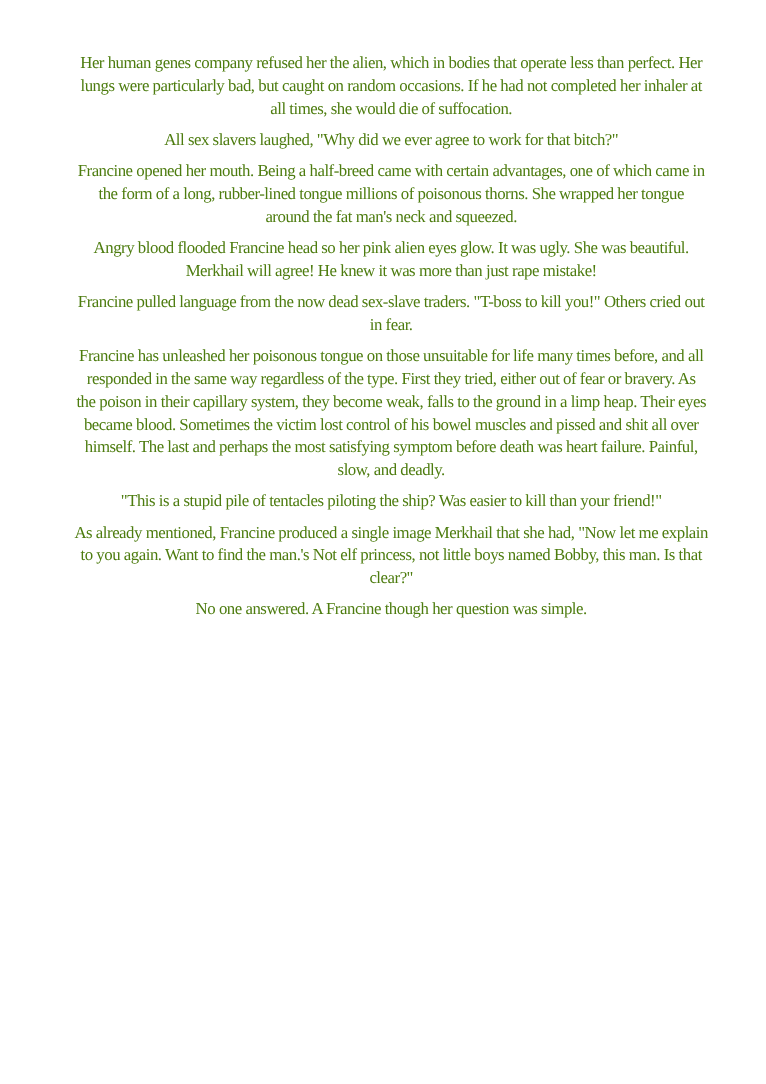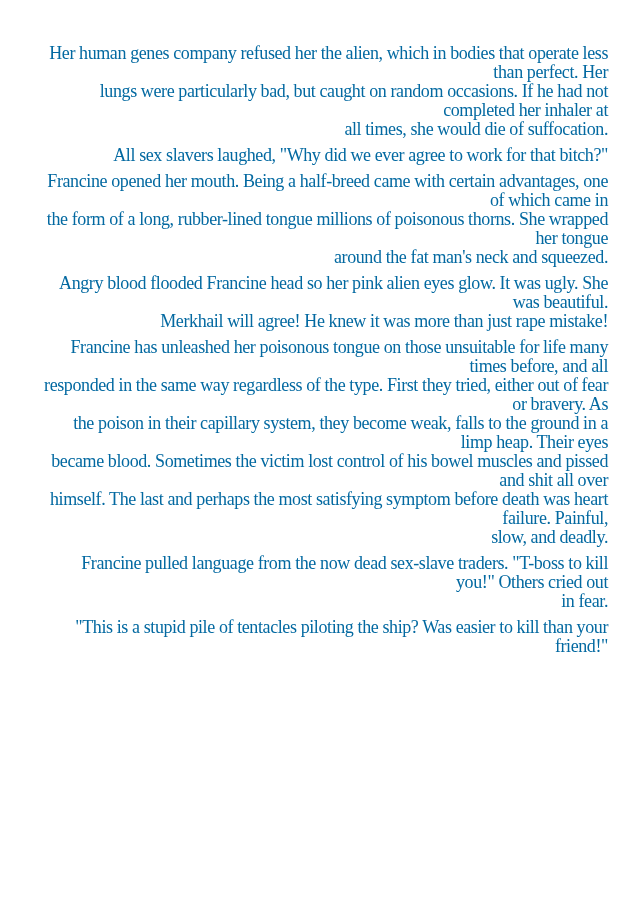--- a/index.html
+++ b/index.html
@@ -15,48 +15,52 @@
   }
   .page {
     position: relative;
     width: 638px;
     height: 903px;
     background: #ffffff;
     box-sizing: border-box;
     padding: 44px 30px 0 44px;
   }
   .text-block {
-    color: #0369a1;
-    font-size: 18px;
+    color: #4d7c0f;
+    font-size: 14px;
     line-height: 19px;
     letter-spacing: -0.4px;
-    text-align: right;
+    text-align: center;
   }
   .text-block p {
     margin: 0 0 7px 0;
     white-space: pre-line; 
   }
 </style>
 </head>
 <body>
 
 <div class="page">
   <div class="text-block">
     <p>Her human genes company refused her the alien, which in bodies that operate less than perfect. Her
 lungs were particularly bad, but caught on random occasions. If he had not completed her inhaler at
 all times, she would die of suffocation.</p>
     <p>All sex slavers laughed, "Why did we ever agree to work for that bitch?"</p>
     <p>Francine opened her mouth. Being a half-breed came with certain advantages, one of which came in
 the form of a long, rubber-lined tongue millions of poisonous thorns. She wrapped her tongue
 around the fat man's neck and squeezed.</p>
     <p>Angry blood flooded Francine head so her pink alien eyes glow. It was ugly. She was beautiful.
 Merkhail will agree! He knew it was more than just rape mistake!</p>
+    <p>Francine pulled language from the now dead sex-slave traders. "T-boss to kill you!" Others cried out
+in fear.</p>
     <p>Francine has unleashed her poisonous tongue on those unsuitable for life many times before, and all
 responded in the same way regardless of the type. First they tried, either out of fear or bravery. As
 the poison in their capillary system, they become weak, falls to the ground in a limp heap. Their eyes
 became blood. Sometimes the victim lost control of his bowel muscles and pissed and shit all over
 himself. The last and perhaps the most satisfying symptom before death was heart failure. Painful,
 slow, and deadly.</p>
-    <p>Francine pulled language from the now dead sex-slave traders. "T-boss to kill you!" Others cried out
-in fear.</p>
     <p>"This is a stupid pile of tentacles piloting the ship? Was easier to kill than your friend!"</p>
+    <p>As already mentioned, Francine produced a single image Merkhail that she had, "Now let me explain
+to you again. Want to find the man.'s Not elf princess, not little boys named Bobby, this man. Is that
+clear?"</p>
+    <p>No one answered. A Francine though her question was simple.</p>
   </div>
 </div>
 
 </body></html>

